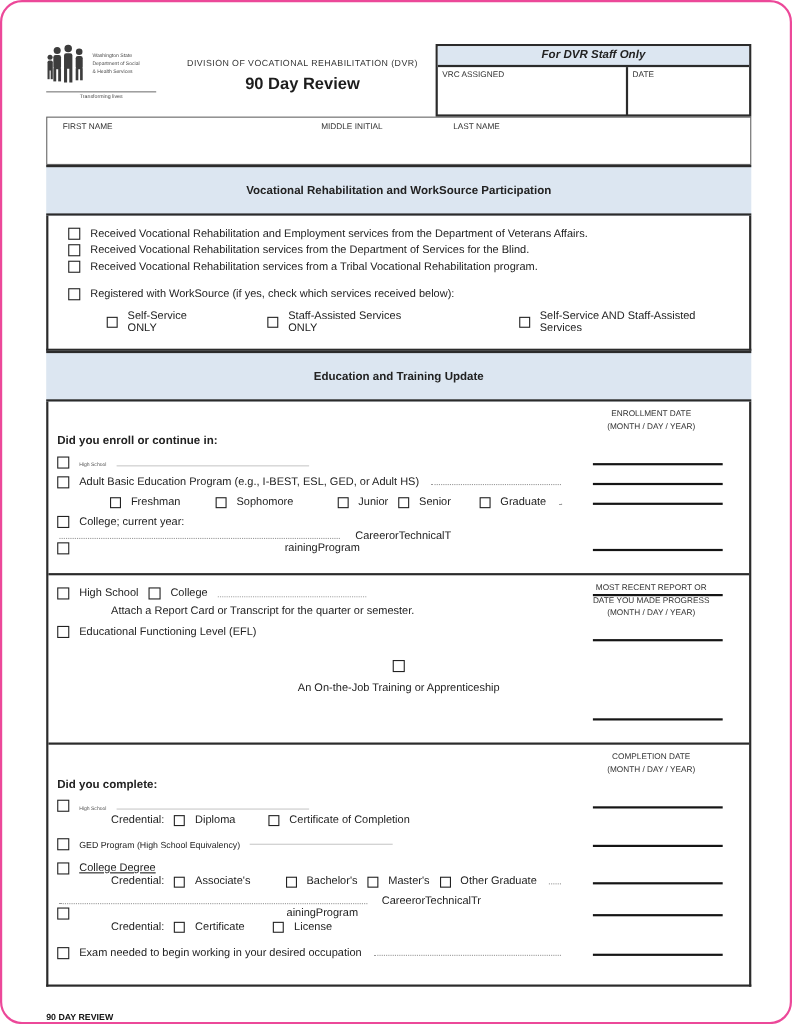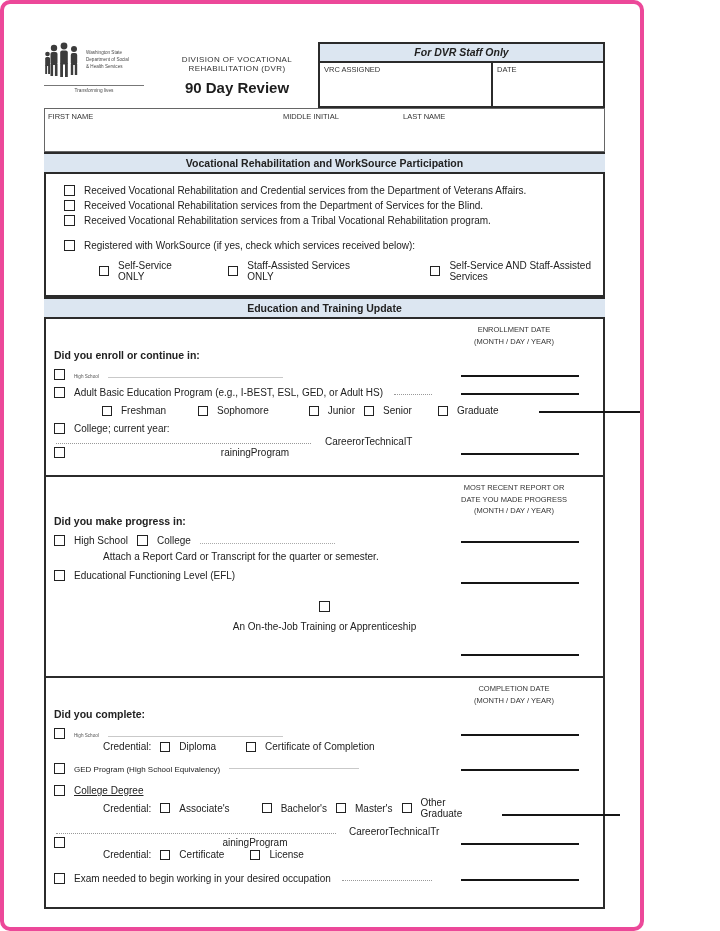--- a/index.html
+++ b/index.html
@@ -1,19 +1,19 @@
 <!DOCTYPE html>
 <html style="--hdrbg: #dce6f1; --bdr: #2b2b2b;"><head>
 <meta charset="utf-8">
 <style>
   :root { --hdrbg:#dce6f1; --bdr:#2b2b2b; }
   html,body { margin:0; padding:0; background:#fff; }
   .page {
-    position:relative; width:644px; height:931px; box-sizing:border-box;
-    background:#fff; border:4px solid #ec4899; border-radius:10px;
+    position:relative; width:720px; height:931px; box-sizing:border-box;
+    background:#fff; border:2px solid #ec4899; border-radius:20px;
     font-family:"Liberation Sans", sans-serif; color:#222; overflow:hidden;
   }
   .content { position:absolute; left:40px; right:35px; top:38px; }
 
   
   .hdr { display:flex; align-items:flex-start; }
   .logo { width:112px; flex:none; }
   .logo-top { display:flex; gap:4px; align-items:flex-start; }
   .logo-txt { font-size:4.6px; color:#4a4a4a; line-height:1.5; padding-top:8px; }
   .logo-rule { border-top:1px solid #777; margin-top:3px; padding-top:2px;
@@ -26,27 +26,27 @@
               text-align:center; font-weight:bold; font-size:10.5px; padding:2px 0 3px;font-style:italic; }
   .sb-cells { display:flex; height:44px; }
   .sb-cell { font-size:7.5px; color:#333; padding:2px 4px; box-sizing:border-box; }
   .sb-vrc { flex:1.6; border-right:2px solid var(--bdr); }
   .sb-date { flex:1; }
 
   .instructions { font-size:9.5px; line-height:1.4; margin:9px 0 5px; max-width:648px; color:#1f1f1f; }
 
   
   .namebox { border:1px solid #666; height:44px; box-sizing:border-box;
-             display:flex; font-size:7.5px; color:#333; padding:3px 3px; }
+             display:flex; font-size:7.5px; color:#333; padding:3px 14px; }
   .nb-first { width:235px; } .nb-mid { width:120px; } .nb-last { flex:1; }
 
   
   .sechdr { border-top:2px solid var(--bdr); border-bottom:2px solid var(--bdr);
             background:var(--hdrbg); text-align:center; font-weight:bold;
-            font-size:10.5px; padding:3px 0; }
+            font-size:10.5px; padding:15px 0; }
 
   
   .box { border:2px solid var(--bdr); border-top:none; box-sizing:border-box; }
   .partbox { padding:7px 8px 9px; }
   .crow { display:flex; align-items:center; gap:9px; margin:4px 0; font-size:10px; }
   .cb { width:11px; height:11px; border:1.6px solid #222; background:#fff; flex:none; box-sizing:border-box; }
   .cb.sm { width:10px; height:10px; }
   .ml1 { margin-left:10px; } .ml2 { margin-left:30px; }
   .gap { width:26px; flex:none; }
 
@@ -128,21 +128,21 @@
     <div class="namebox">
       <div class="nb-first">FIRST NAME</div>
       <div class="nb-mid">MIDDLE INITIAL</div>
       <div class="nb-last">LAST NAME</div>
     </div>
 
     <div class="sechdr" style="margin-top:0;">Vocational Rehabilitation and WorkSource Participation</div>
     <div class="box partbox">
       <div class="crow ml1">
         <span class="cb"></span>
-        <span>Received Vocational Rehabilitation and Credential services from the Department of Veterans Affairs.</span>
+        <span>Received Vocational Rehabilitation and Employment services from the Department of Veterans Affairs.</span>
       </div>
       <div class="crow ml1">
         <span class="cb"></span>
         <span>Received Vocational Rehabilitation services from the Department of Services for the Blind.</span>
       </div>
       <div class="crow ml1">
         <span class="cb"></span>
         <span>Received Vocational Rehabilitation services from a Tribal Vocational Rehabilitation program.</span>
       </div>
       <div class="crow ml1" style="margin-top:14px;">
@@ -228,21 +228,20 @@
             </span>
         </div>
       </div>
 
       <div class="sub">
         <div class="datehdr">
           <div>MOST RECENT REPORT OR</div>
           <div>DATE YOU MADE PROGRESS</div>
           <div>(MONTH / DAY / YEAR)</div>
         </div>
-        <div class="qhead pushed">Did you make progress in:</div>
 
         <div class="frow ml2">
           <span class="cb"></span>
           <span>High School</span>
           <span class="cb"></span>
           <span>College</span>
           <span class="thin" style="width:135px; border-bottom-style:dotted; border-color:#aaa;"></span>
           <span class="spacer"></span>
           <span class="dlwrap">
               <span class="dline"></span>

